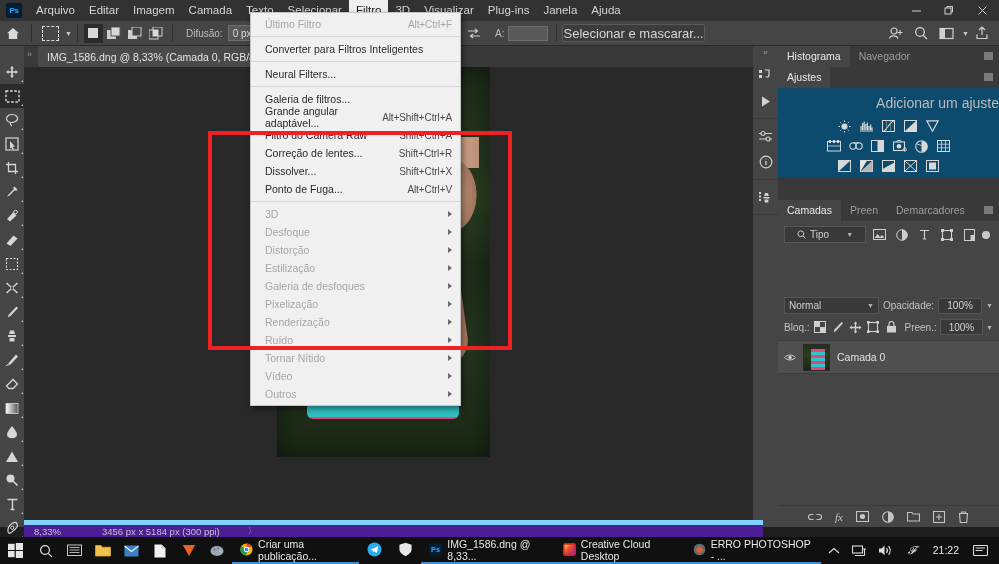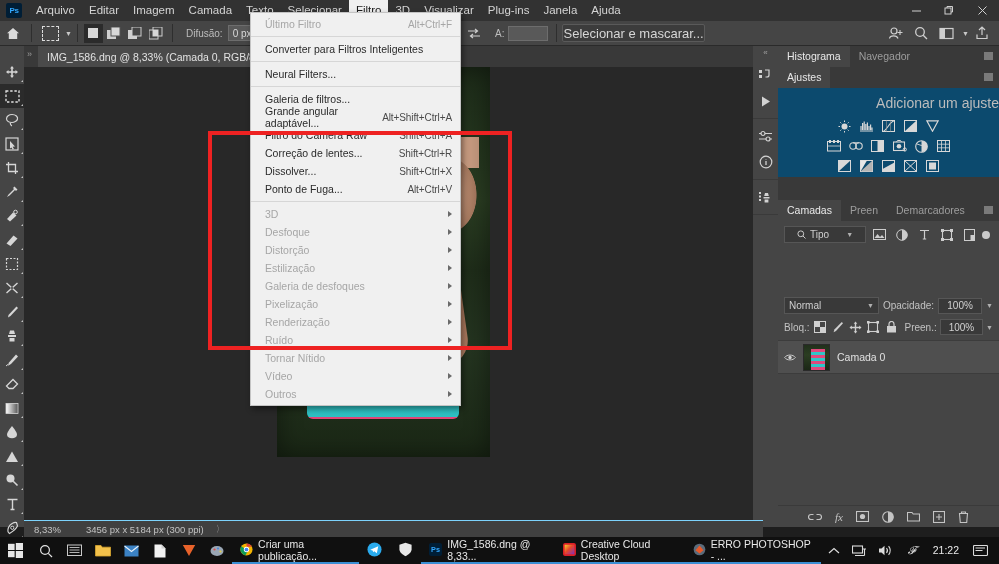--- a/index.html
+++ b/index.html
@@ -297,22 +297,22 @@
   .panel-footer {
     position: absolute; bottom: 0; left: 0; width: 221px; height: 22px;
     background: #454545; display: flex; align-items: center;
     justify-content: center; gap: 13px; border-top: 1px solid #3a3a3a;
   }
   .pf-ic { color: #c4c4c4; display: flex; align-items: center; }
 
   
   .statusbar {
     position: absolute; left: 24px; bottom: 27px; width: 739px; height: 17px;
-    background: #404040; display: flex; align-items: center;
-    font-size: 9.5px; color: #c2c2c2; gap: 0; border-top: 1px solid #7dd3fc;
+    background: #4c1d95; display: flex; align-items: center;
+    font-size: 9.5px; color: #c2c2c2; gap: 16px; border-top: 5px solid #7dd3fc;
   }
   .sb-zoom { padding-left: 10px; width: 62px; }
   .sb-dims { }
   .sb-arw { margin-left: 12px; color: #9c9c9c; font-size: 9px; }
 
   
   .taskbar {
     position: absolute; left: 0; bottom: 0; width: 999px; height: 27px;
     background: #101010; display: flex; align-items: center;
   }

